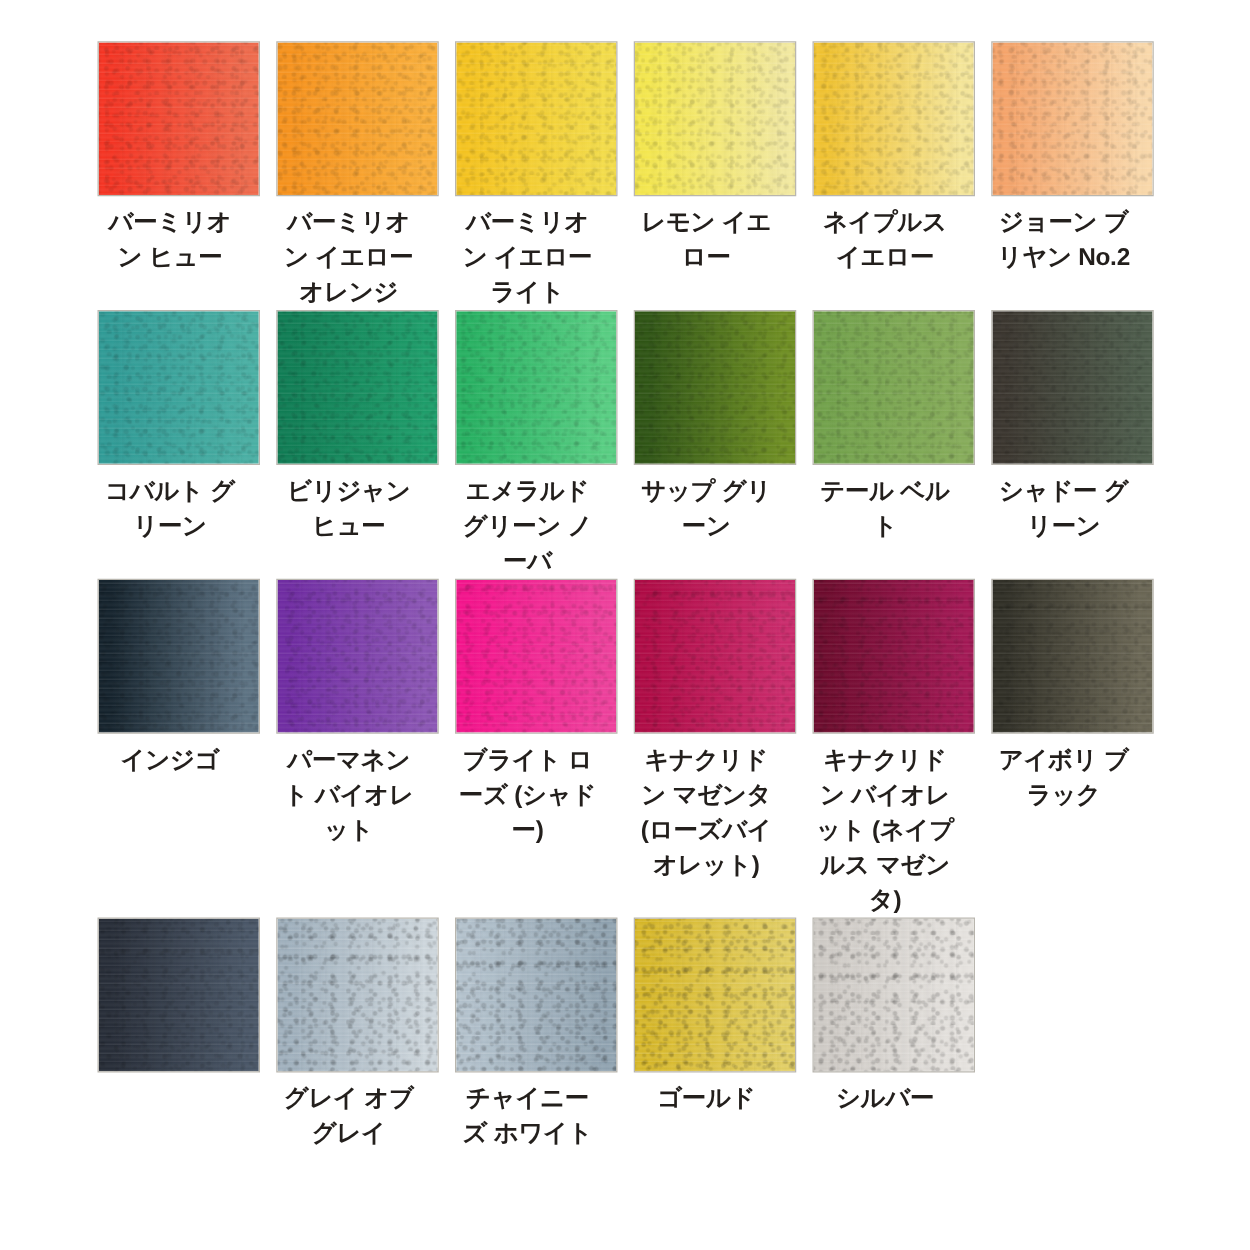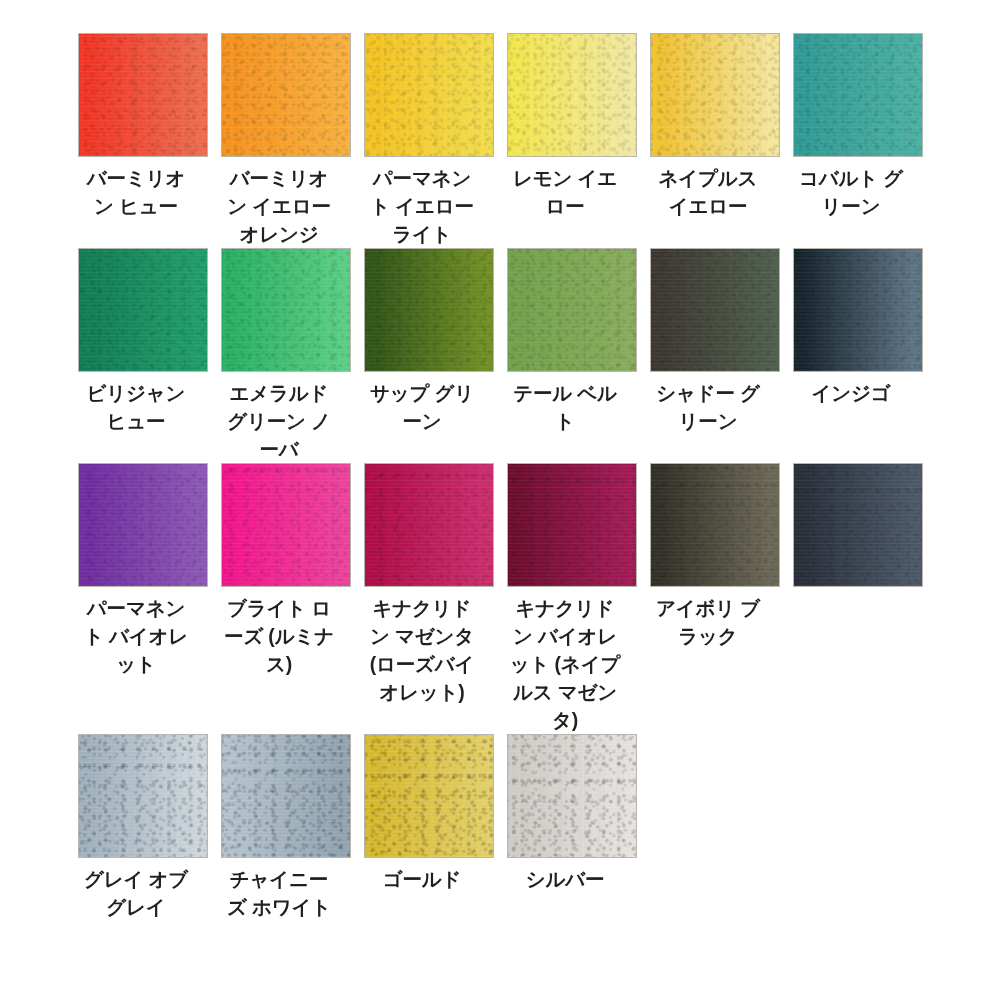--- a/index.html
+++ b/index.html
@@ -123,21 +123,21 @@
       </div>
       <div class="swatch-label">バーミリオン イエロー オレンジ</div>
     </div>
     <div class="swatch-cell">
       <div class="swatch-chip">
         <div class="grad" style="background: linear-gradient(90deg, rgb(246, 197, 32) 0%, rgb(246, 197, 32) 8%, rgb(244, 221, 74) 92%, rgb(244, 221, 74) 100%);"></div>
         <div class="grain" style="background-position: 14px 10px;"></div>
         <div class="streaks"></div>
         <div class="sheen"></div>
       </div>
-      <div class="swatch-label">パーマネント イエロー ライト</div>
+      <div class="swatch-label">バーミリオン イエロー ライト</div>
     </div>
     <div class="swatch-cell">
       <div class="swatch-chip">
         <div class="grad" style="background: linear-gradient(90deg, rgb(245, 232, 79) 0%, rgb(245, 232, 79) 8%, rgb(243, 234, 160) 92%, rgb(243, 234, 160) 100%);"></div>
         <div class="grain" style="background-position: 21px 15px;"></div>
         <div class="streaks"></div>
         <div class="sheen"></div>
       </div>
       <div class="swatch-label">レモン イエロー</div>
     </div>
@@ -145,20 +145,29 @@
       <div class="swatch-chip">
         <div class="grad" style="background: linear-gradient(90deg, rgb(242, 196, 49) 0%, rgb(242, 196, 49) 8%, rgb(246, 231, 154) 92%, rgb(246, 231, 154) 100%);"></div>
         <div class="grain" style="background-position: 28px 20px;"></div>
         <div class="streaks"></div>
         <div class="sheen"></div>
       </div>
       <div class="swatch-label">ネイプルス イエロー</div>
     </div>
     <div class="swatch-cell">
       <div class="swatch-chip">
+        <div class="grad" style="background: linear-gradient(90deg, rgb(246, 164, 106) 0%, rgb(246, 164, 106) 8%, rgb(250, 217, 171) 92%, rgb(250, 217, 171) 100%);"></div>
+        <div class="grain" style="background-position: 35px 25px;"></div>
+        <div class="streaks"></div>
+        <div class="sheen"></div>
+      </div>
+      <div class="swatch-label">ジョーン ブリヤン No.2</div>
+    </div>
+    <div class="swatch-cell">
+      <div class="swatch-chip">
         <div class="grad" style="background: linear-gradient(90deg, rgb(47, 155, 150) 0%, rgb(47, 155, 150) 8%, rgb(73, 176, 164) 92%, rgb(73, 176, 164) 100%);"></div>
         <div class="grain" style="background-position: 42px 30px;"></div>
         <div class="streaks"></div>
         <div class="sheen"></div>
       </div>
       <div class="swatch-label">コバルト グリーン</div>
     </div>
     <div class="swatch-cell">
       <div class="swatch-chip">
         <div class="grad" style="background: linear-gradient(90deg, rgb(15, 125, 84) 0%, rgb(15, 125, 84) 8%, rgb(29, 158, 106) 92%, rgb(29, 158, 106) 100%);"></div>
@@ -222,21 +231,21 @@
       </div>
       <div class="swatch-label">パーマネント バイオレット</div>
     </div>
     <div class="swatch-cell">
       <div class="swatch-chip">
         <div class="grad" style="background: linear-gradient(90deg, rgb(245, 19, 140) 0%, rgb(245, 19, 140) 8%, rgb(239, 63, 156) 92%, rgb(239, 63, 156) 100%);"></div>
         <div class="grain" style="background-position: 105px 75px;"></div>
         <div class="streaks"></div>
         <div class="sheen"></div>
       </div>
-      <div class="swatch-label">ブライト ローズ (ルミナス)</div>
+      <div class="swatch-label">ブライト ローズ (シャドー)</div>
     </div>
     <div class="swatch-cell">
       <div class="swatch-chip">
         <div class="grad" style="background: linear-gradient(90deg, rgb(176, 10, 69) 0%, rgb(176, 10, 69) 8%, rgb(204, 42, 108) 92%, rgb(204, 42, 108) 100%);"></div>
         <div class="grain" style="background-position: 112px 80px;"></div>
         <div class="streaks"></div>
         <div class="sheen"></div>
       </div>
       <div class="swatch-label">キナクリドン マゼンタ (ローズバイオレット)</div>
     </div>

